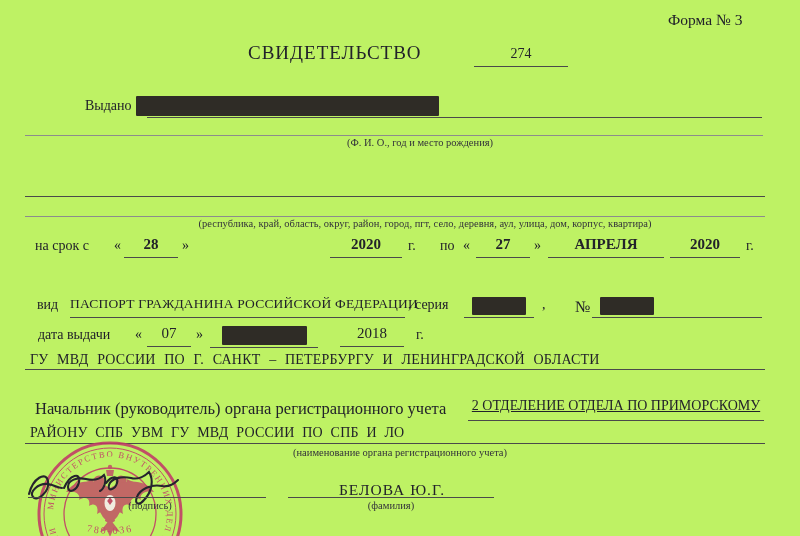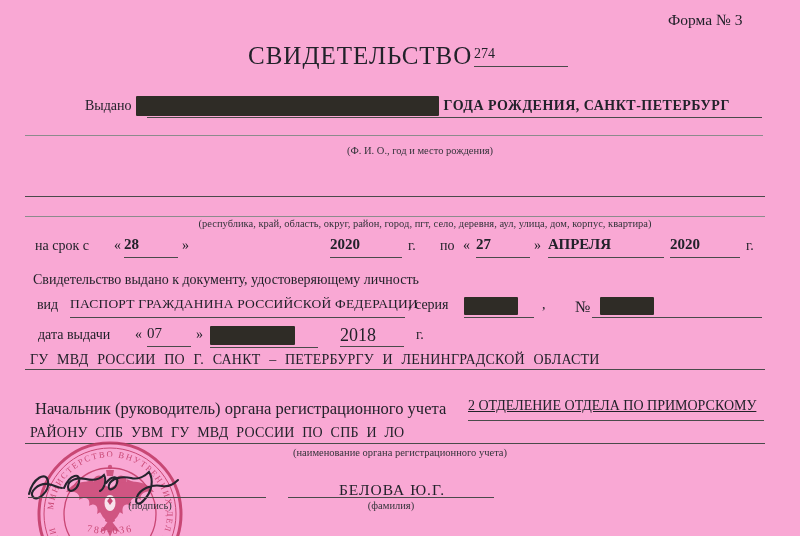--- a/index.html
+++ b/index.html
@@ -1,53 +1,52 @@
 <!DOCTYPE html>
 <html><head>
 <meta charset="utf-8">
 <style>
   html,body { margin:0; padding:0; background:#e8e8e8; }
   .page {
     position:relative; width:800px; height:536px; margin:0 auto;
-    background:#f9a8d4; overflow:hidden;
+    background:#bef264; overflow:hidden;
     font-family:"Liberation Serif", serif; color:#22222a;
   }
   .abs { position:absolute; white-space:nowrap; }
   .rule { position:absolute; height:1px; background:#8c8c8c; }
   .rule-dark { position:absolute; height:1px; background:#4a4a4a; }
   .cap { position:absolute; font-size:10.5px; color:#33333a; text-align:center; white-space:nowrap; }
   .redact { display:inline-block; background:#2f2c26; height:19px; vertical-align:middle; border-radius:1px; }
-  .cell { position:absolute; text-align:left; border-bottom:1px solid #4a4a4a; white-space:nowrap; }
+  .cell { position:absolute; text-align:center; border-bottom:1px solid #4a4a4a; white-space:nowrap; }
   .flexrow { display:flex; align-items:center; }
   .t17 { font-size:14px; }
   .t15b { font-size:15px; font-weight:bold; }
   .caps14 { font-size:14px; letter-spacing:0.2px; word-spacing:5px; }
   .stamp-svg, .sig-svg { position:absolute; pointer-events:none; }
 </style>
 </head>
 <body>
 
 <div class="page">
 
   <div class="abs" style="left:668px; top:11px; font-size:15.5px;">Форма № 3</div>
 
-  <div class="abs" style="left:248px; top:42px; font-size:25px; letter-spacing:1px;">СВИДЕТЕЛЬСТВО</div>
+  <div class="abs" style="left:248px; top:42px; font-size:19px; letter-spacing:1px;">СВИДЕТЕЛЬСТВО</div>
 
   <div class="cell" style="left:474px; top:46px; width:94px; height:20px; font-size:14px;">274</div>
 
 
   <div class="abs flexrow" style="left:85px; top:95px; height:22px;">
     <span class="t17">Выдано</span>
     <span class="redact" style="width:303px; height:20px; margin-left:4px;"></span>
-    <span style="font-size:14px; font-weight:bold; letter-spacing:0.5px; margin-left:5px;">ГОДА РОЖДЕНИЯ, САНКТ-ПЕТЕРБУРГ</span>
   </div>
   <div class="rule-dark" style="left:147px; top:117px; width:615px;"></div>
 
   <div class="rule" style="left:25px; top:135px; width:738px;"></div>
-  <div class="cap" style="left:120px; top:137px; width:600px;margin-top:8px;">(Ф. И. О., год и место рождения)</div>
+  <div class="cap" style="left:120px; top:137px; width:600px;">(Ф. И. О., год и место рождения)</div>
 
 
   <div class="rule-dark" style="left:25px; top:196px; width:740px;"></div>
 
   <div class="rule" style="left:25px; top:216px; width:740px;"></div>
   <div class="cap" style="left:60px; top:218px; width:730px;">(республика, край, область, округ, район, город, пгт, село, деревня, аул, улица, дом, корпус, квартира)</div>
 
   <div class="abs t17" style="left:35px; top:238px;">на срок с</div>
   <div class="abs t17" style="left:114px; top:238px;">«</div>
   <div class="cell t15b" style="left:124px; top:236px; width:54px; height:21px;">28</div>
@@ -55,42 +54,41 @@
   <div class="cell t15b" style="left:330px; top:236px; width:72px; height:21px;">2020</div>
   <div class="abs t17" style="left:408px; top:238px;">г.</div>
   <div class="abs t17" style="left:440px; top:238px;">по</div>
   <div class="abs t17" style="left:463px; top:238px;">«</div>
   <div class="cell t15b" style="left:476px; top:236px; width:54px; height:21px;">27</div>
   <div class="abs t17" style="left:534px; top:238px;">»</div>
   <div class="cell t15b" style="left:548px; top:236px; width:116px; height:21px;">АПРЕЛЯ</div>
   <div class="cell t15b" style="left:670px; top:236px; width:70px; height:21px;">2020</div>
   <div class="abs t17" style="left:746px; top:238px;">г.</div>
 
-  <div class="abs t17" style="left:33px; top:272px;">Свидетельство выдано к документу, удостоверяющему личность</div>
 
   <div class="abs t17" style="left:37px; top:297px;">вид</div>
   <div class="cell" style="left:70px; top:296px; width:335px; height:21px; font-size:13.5px; letter-spacing:0.2px;">ПАСПОРТ ГРАЖДАНИНА РОССИЙСКОЙ ФЕДЕРАЦИИ</div>
   <div class="abs t17" style="left:408px; top:297px;">, серия</div>
   <div class="cell" style="left:464px; top:295px; width:70px; height:22px;">
     <span class="redact" style="width:54px; height:18px; margin-top:2px;"></span>
   </div>
   <div class="abs t17" style="left:542px; top:297px;">,</div>
   <div class="abs" style="left:575px; top:298px; font-size:16px;">№</div>
   <div class="cell" style="left:592px; top:295px; width:170px; height:22px; text-align:left;">
     <span class="redact" style="width:54px; height:18px; margin:2px 0 0 8px;"></span>
   </div>
 
   <div class="abs t17" style="left:38px; top:327px;">дата выдачи</div>
   <div class="abs t17" style="left:135px; top:327px;">«</div>
   <div class="cell" style="left:147px; top:325px; width:44px; height:21px; font-size:15px;">07</div>
   <div class="abs t17" style="left:196px; top:327px;">»</div>
   <div class="cell" style="left:210px; top:324px; width:108px; height:23px;">
     <span class="redact" style="width:85px; height:19px; margin-top:2px;"></span>
   </div>
-  <div class="cell" style="left:340px; top:325px; width:64px; height:21px; font-size:18px;">2018</div>
+  <div class="cell" style="left:340px; top:325px; width:64px; height:21px; font-size:15px;">2018</div>
   <div class="abs t17" style="left:416px; top:327px;">г.</div>
 
   <div class="abs caps14" style="left:30px; top:352px;">ГУ МВД РОССИИ ПО Г. САНКТ – ПЕТЕРБУРГУ И ЛЕНИНГРАДСКОЙ ОБЛАСТИ</div>
   <div class="rule-dark" style="left:25px; top:369px; width:740px;"></div>
 
   <div class="abs" style="left:35px; top:399px; font-size:16.5px;">Начальник (руководитель) органа регистрационного учета</div>
   <div class="cell" style="left:468px; top:398px; width:296px; height:22px; font-size:14px;text-decoration:underline;">2 ОТДЕЛЕНИЕ ОТДЕЛА ПО ПРИМОРСКОМУ</div>
   <div class="abs caps14" style="left:30px; top:425px; word-spacing:4px;">РАЙОНУ СПБ УВМ ГУ МВД РОССИИ ПО СПБ И ЛО</div>
   <div class="rule-dark" style="left:25px; top:443px; width:740px;"></div>
   <div class="cap" style="left:35px; top:447px; width:730px;">(наименование органа регистрационного учета)</div>

